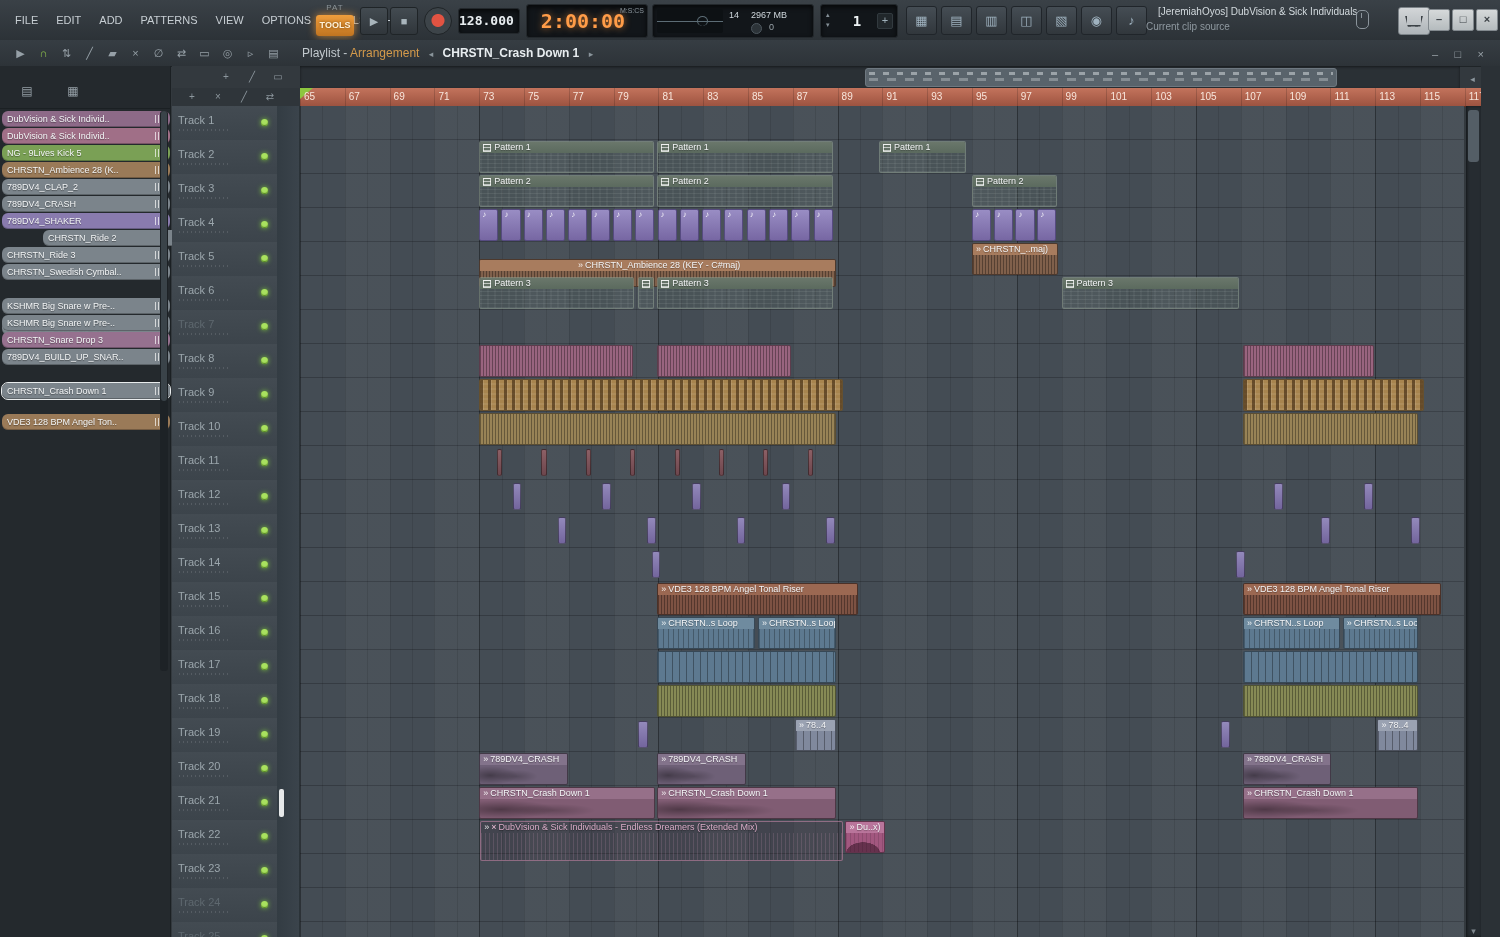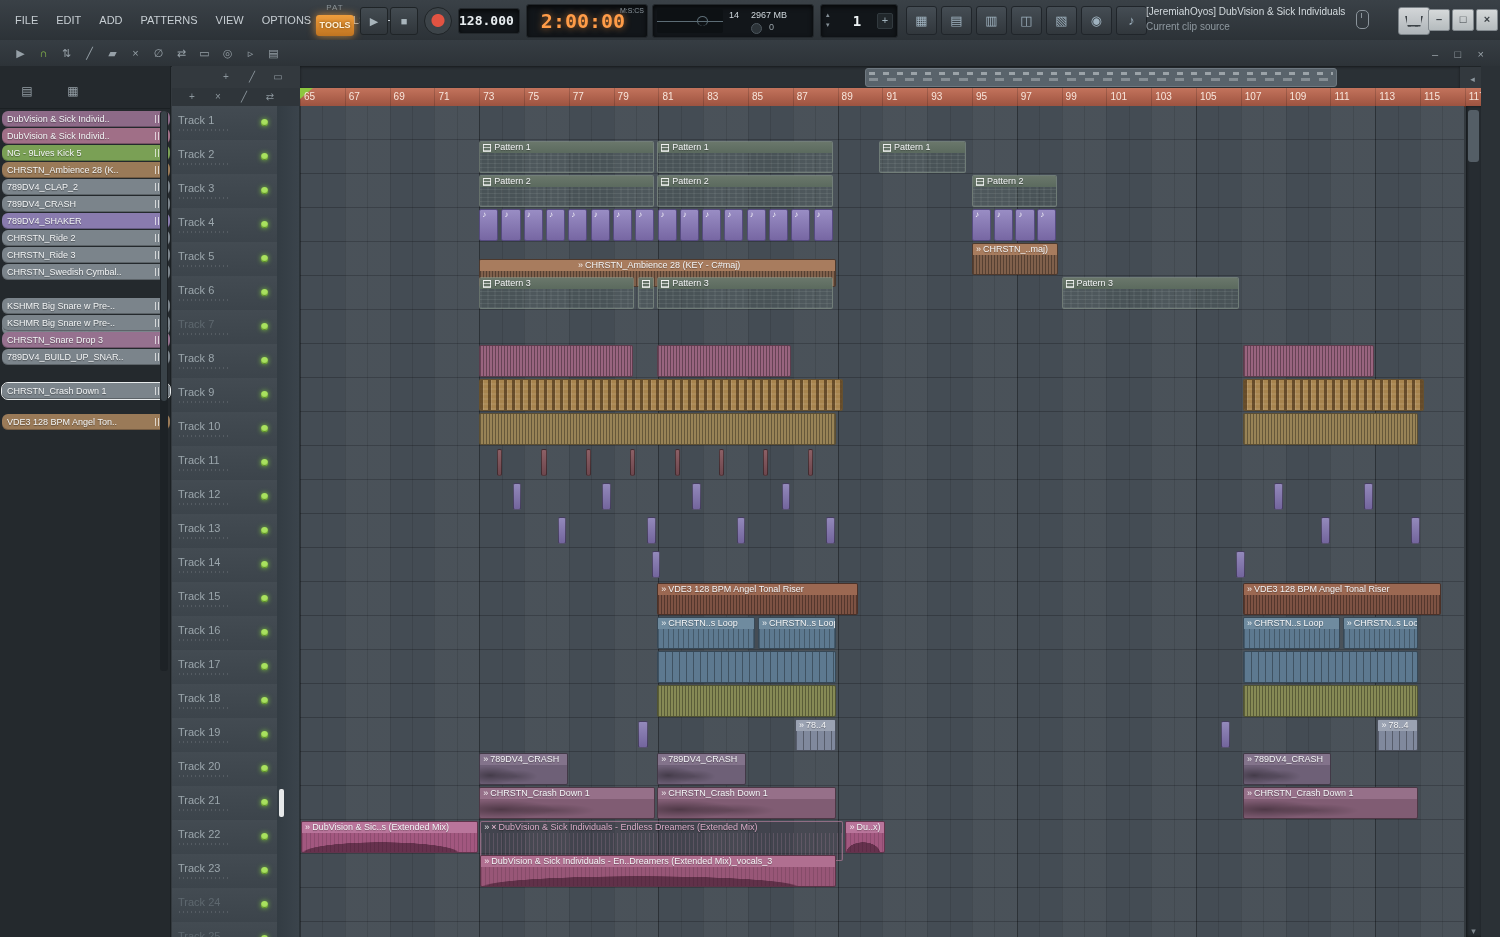--- a/index.html
+++ b/index.html
@@ -41,21 +41,21 @@
   .spin{position:absolute;left:5px;font-size:7px;color:#848f96;line-height:8px;}
   .spin.up{top:6px;} .spin.dn{top:16px;}
   .patnum{position:absolute;left:20px;top:0;width:32px;height:32px;line-height:32px;text-align:center;
           font-family:"DejaVu Sans Mono",monospace;font-weight:bold;font-size:14px;color:#eef3f5;}
   .patplus{position:absolute;right:4px;top:8px;width:14px;height:14px;border:1px solid #323a3f;border-radius:2px;
            background:#21272b;color:#9fb0ba;font-size:11px;line-height:13px;text-align:center;}
   .tbtns{position:absolute;left:906px;top:6px;display:flex;gap:4px;}
   .tbtn{width:29px;height:27px;border-radius:3px;border:1px solid #20252a;background:linear-gradient(#454d54,#31373c);
         color:#9fb2bf;font-size:13px;text-align:center;line-height:27px;}
   .hint{position:absolute;left:1146px;top:0;width:205px;height:40px;}
-  .hint1{position:absolute;left:0;top:6px;font-size:10px;color:#d3dade;white-space:nowrap;overflow:hidden;width:205px;}
+  .hint1{position:absolute;left:0;top:6px;font-size:10px;color:#d3dade;white-space:nowrap;overflow:hidden;width:205px;padding-left:12px;}
   .hint2{position:absolute;left:0;top:21px;font-size:10px;color:#8f99a0;}
   .mouseico{position:absolute;left:1356px;top:10px;width:11px;height:17px;border:1px solid #8b949b;border-radius:5px;}
   .mouseico::before{content:"";position:absolute;left:4px;top:2px;width:1px;height:5px;background:#8b949b;}
   .cartbtn{position:absolute;left:1398px;top:7px;width:30px;height:26px;border-radius:3px;
            background:linear-gradient(#d3d6d8,#aeb4b8);border:1px solid #7c8388;display:flex;align-items:center;justify-content:center;}
   .cartico{position:relative;width:14px;height:9px;border:2px solid #3c4247;border-top:none;
            clip-path:polygon(0 0,100% 0,85% 100%,15% 100%);}
   .cartico::after{content:"";position:absolute;left:1px;top:9px;width:3px;height:3px;border-radius:50%;background:#3c4247;box-shadow:7px 0 0 #3c4247;}
   .winbtns{position:absolute;right:2px;top:9px;display:flex;gap:2px;}
   .wbtn{width:20px;height:20px;border-radius:2px;background:linear-gradient(#d6d9da,#b5bbbe);
@@ -242,20 +242,27 @@
         <div class="pltool">╱</div>
         <div class="pltool">▰</div>
         <div class="pltool">×</div>
         <div class="pltool">∅</div>
         <div class="pltool">⇄</div>
         <div class="pltool">▭</div>
         <div class="pltool">◎</div>
         <div class="pltool">▹</div>
         <div class="pltool">▤</div>
       </div>
+    <div class="pltitle">
+      <span class="tp">Playlist - </span>
+      <span class="ta">Arrangement</span>
+      <span class="tarr">◂</span>
+      <span class="tn">CHRSTN_Crash Down 1</span>
+      <span class="tarr">▸</span>
+    </div>
     <div class="winbtns2">
       <span>–</span>
       <span>□</span>
       <span>×</span>
     </div>
   </div>
 
   <div class="picker">
     <div class="pkhead">
         <div class="pkico" style="left: 16px;">▤</div>
@@ -283,21 +290,21 @@
           <div class="wicon"></div>
         </div>
         <div class="pitem" style="top: 85px; background: linear-gradient(rgb(123, 132, 139), rgb(123, 132, 139)) rgb(123, 132, 139);">
           <div class="plbl">789DV4_CRASH</div>
           <div class="wicon"></div>
         </div>
         <div class="pitem" style="top: 102px; background: linear-gradient(rgb(137, 123, 174), rgb(137, 123, 174)) rgb(137, 123, 174);">
           <div class="plbl">789DV4_SHAKER</div>
           <div class="wicon"></div>
         </div>
-        <div class="pitem" style="top: 119px; background: linear-gradient(rgb(123, 132, 139), rgb(123, 132, 139)) rgb(123, 132, 139);">
+        <div class="pitem" style="top: 119px; background: linear-gradient(rgb(123, 132, 139), rgb(123, 132, 139)) rgb(123, 132, 139); margin-left: 41px;">
           <div class="plbl">CHRSTN_Ride 2</div>
           <div class="wicon"></div>
         </div>
         <div class="pitem" style="top: 136px; background: linear-gradient(rgb(123, 132, 139), rgb(123, 132, 139)) rgb(123, 132, 139);">
           <div class="plbl">CHRSTN_Ride 3</div>
           <div class="wicon"></div>
         </div>
         <div class="pitem" style="top: 153px; background: linear-gradient(rgb(123, 132, 139), rgb(123, 132, 139)) rgb(123, 132, 139);">
           <div class="plbl">CHRSTN_Swedish Cymbal..</div>
           <div class="wicon"></div>
@@ -731,34 +738,26 @@
         <div class="clip-body wf-sparse"></div>
       </div>
       <div class="clip clip-audio c-cd" style="left: 357.28px; width: 178.82px; top: 681px; height: 32px;">
         <div class="clip-head"><div class="au-ico">»</div><div class="clip-label">CHRSTN_Crash Down 1</div></div>
         <div class="clip-body wf-sparse"></div>
       </div>
       <div class="clip clip-audio c-cd" style="left: 943.04px; width: 175.46px; top: 681px; height: 32px;">
         <div class="clip-head"><div class="au-ico">»</div><div class="clip-label">CHRSTN_Crash Down 1</div></div>
         <div class="clip-body wf-sparse"></div>
       </div>
-      <div class="clip clip-audio c-dv" style="left: 1.12px; width: 176.58px; top: 715px; height: 32px;">
-        <div class="clip-head"><div class="au-ico">»</div><div class="clip-label">DubVision &amp; Sic..s (Extended Mix)</div></div>
-        <div class="clip-body wf-blob"></div>
-      </div>
       <div class="clip clip-audio c-dv clip-muted" style="left: 180.32px; width: 362.5px; top: 715px; height: 40px;">
         <div class="clip-head"><div class="au-ico">»</div><div class="mute-x">×</div><div class="clip-label">DubVision &amp; Sick Individuals - Endless Dreamers (Extended Mix)</div></div>
         <div class="clip-body"></div>
       </div>
       <div class="clip clip-audio c-dv" style="left: 545.44px; width: 39.94px; top: 715px; height: 32px;">
         <div class="clip-head"><div class="au-ico">»</div><div class="clip-label">Du..x)</div></div>
-        <div class="clip-body wf-blob"></div>
-      </div>
-      <div class="clip clip-audio c-dv2" style="left: 180.32px; width: 355.78px; top: 749px; height: 32px;">
-        <div class="clip-head"><div class="au-ico">»</div><div class="clip-label">DubVision &amp; Sick Individuals - En..Dreamers (Extended Mix)_vocals_3</div></div>
         <div class="clip-body wf-blob"></div>
       </div>
     </div>
 
   <div class="vscroll">
     <div class="vthumb"></div>
     <div class="vdown">▾</div>
   </div>
   <div class="edgeR"></div>
 

